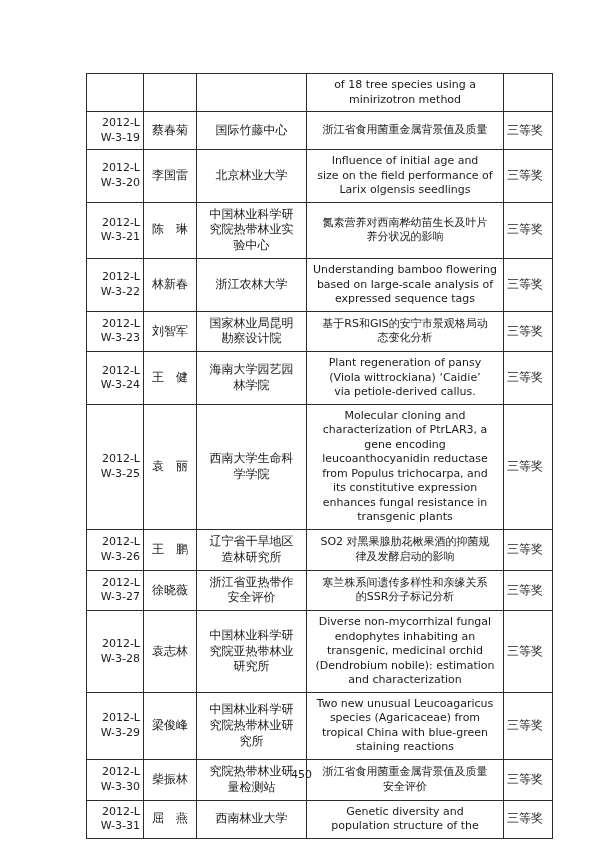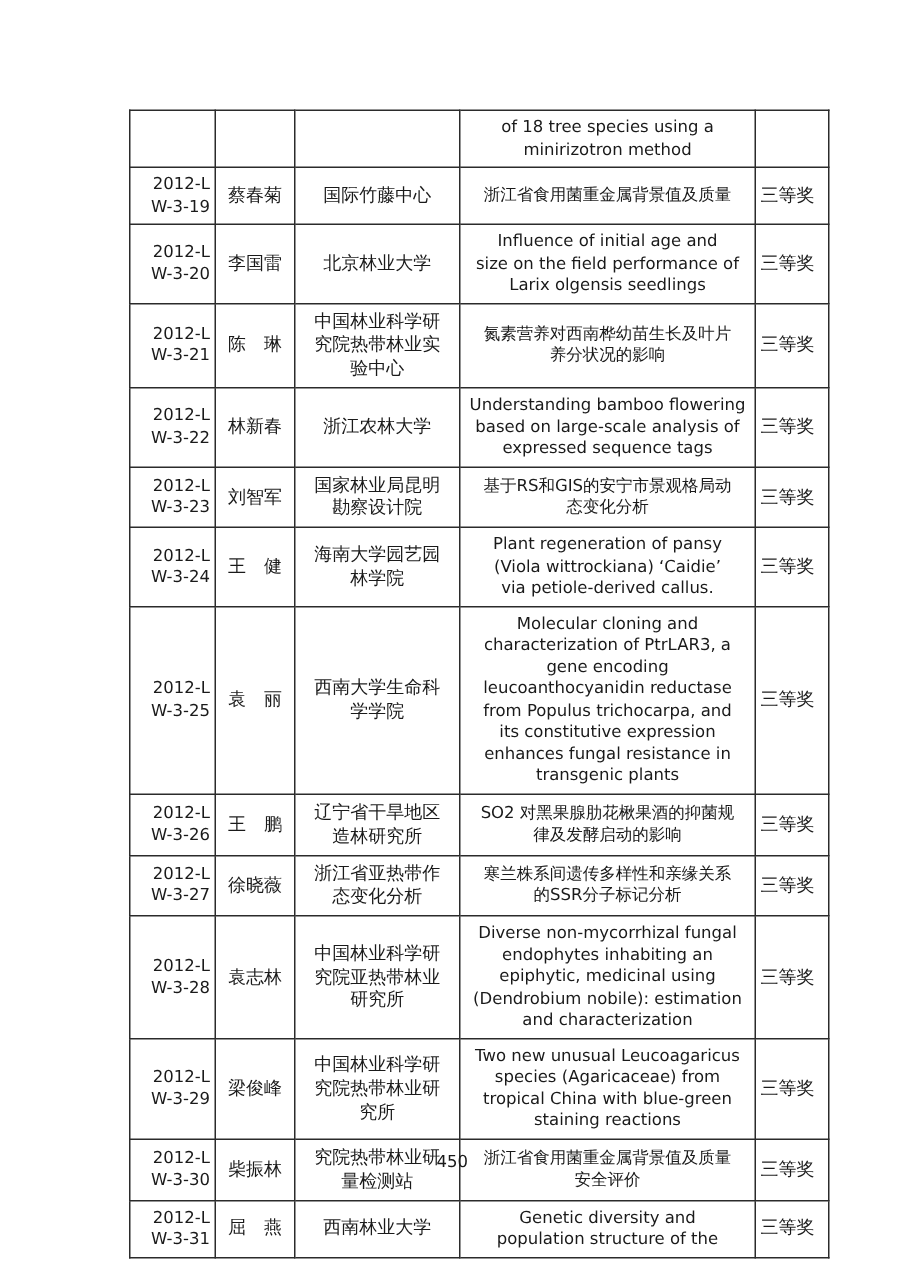--- a/index.html
+++ b/index.html
@@ -172,35 +172,35 @@
 造林研究所</td>
     <td class="col-title">SO2 对黑果腺肋花楸果酒的抑菌规
 律及发酵启动的影响</td>
     <td class="col-award">三等奖</td>
   </tr>
           <tr>
     <td class="col-id">2012-L
 W-3-27</td>
     <td class="col-name">徐晓薇</td>
     <td class="col-inst">浙江省亚热带作
-态变化分析</td>
+安全评价</td>
     <td class="col-title">寒兰株系间遗传多样性和亲缘关系
 的SSR分子标记分析</td>
     <td class="col-award">三等奖</td>
   </tr>
           <tr>
     <td class="col-id">2012-L
 W-3-28</td>
     <td class="col-name">袁志林</td>
     <td class="col-inst">中国林业科学研
 究院亚热带林业
 研究所</td>
     <td class="col-title">Diverse non-mycorrhizal fungal
 endophytes inhabiting an
-epiphytic, medicinal using
+transgenic, medicinal orchid
 (Dendrobium nobile): estimation
 and characterization</td>
     <td class="col-award">三等奖</td>
   </tr>
           <tr>
     <td class="col-id">2012-L
 W-3-29</td>
     <td class="col-name">梁俊峰</td>
     <td class="col-inst">中国林业科学研
 究院热带林业研

